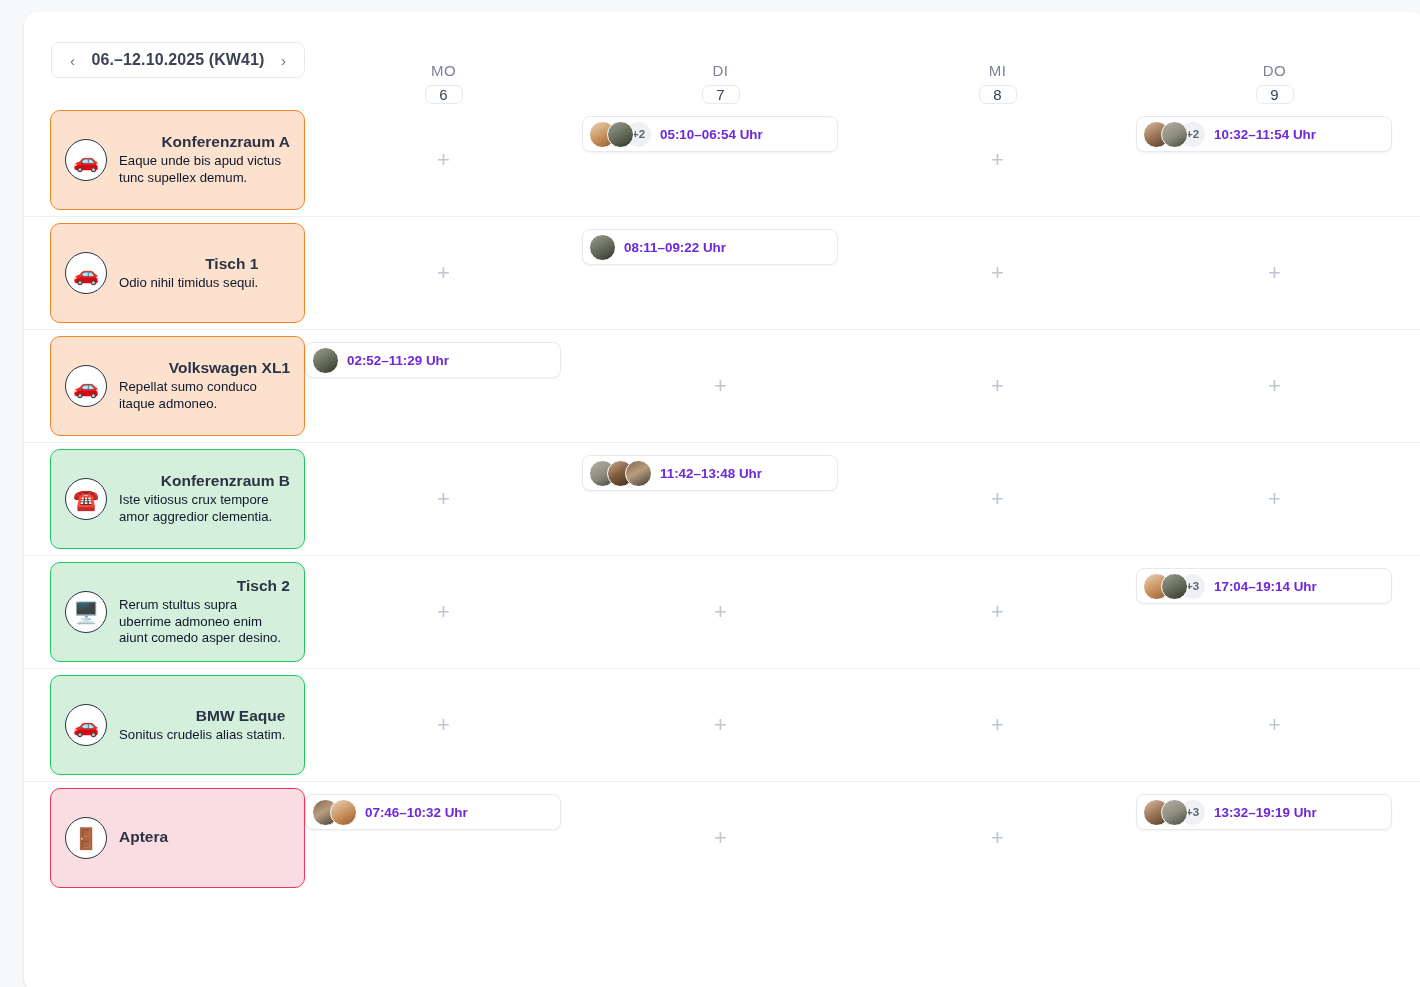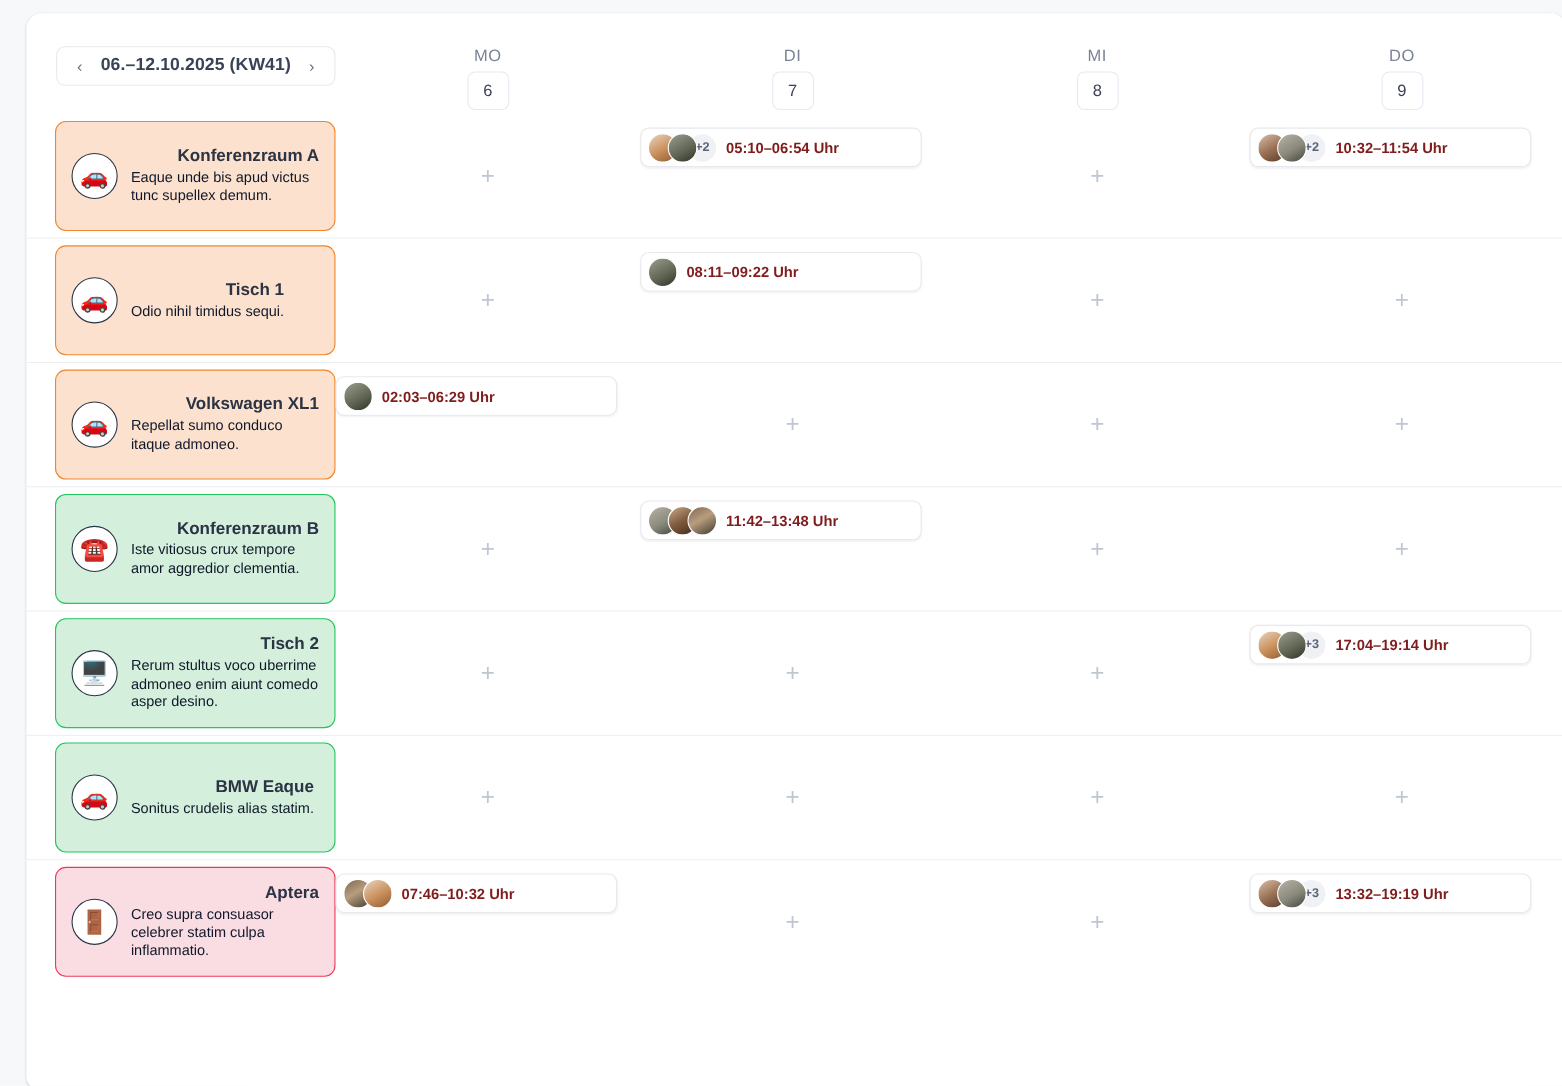--- a/index.html
+++ b/index.html
@@ -30,21 +30,21 @@
     padding: 0 14px;
   }
   .weeknav .arrow {
     color: #667085; font-size: 15px; line-height: 1;
     background: none; border: 0; cursor: pointer; padding: 2px 4px;
   }
   .weeknav .wlabel { font-size: 16px; color: #3A4256; font-weight: 600; letter-spacing: .1px; }
 
   .dayheads { position: absolute; left: 281px; top: 0; right: 0; height: 92px; display: flex; }
   .dayhead { flex: 0 0 277px; display: flex; flex-direction: column; align-items: center; padding-top: 30px; }
-  .dayhead .dow { font-size: 15px; color: #7A8396; letter-spacing: .5px; margin-bottom: 6px; }
+  .dayhead .dow { font-size: 15px; color: #7A8396; letter-spacing: .5px; margin-bottom: 6px; margin-top: 20px; }
   .dayhead .dnum {
     min-width: 38px; height: 35px; padding: 0 10px;
     border: 1px solid #E4E9F2; border-radius: 7px;
     display: flex; align-items: center; justify-content: center;
     font-size: 15px; color: #3A4256; background: #fff;
   }
 
   
   .rows { position: relative; }
   .row { position: relative; display: flex; border-top: 1px solid #EDEFF3; }
@@ -80,21 +80,21 @@
 
   .chip {
     position: absolute; left: 0; top: 12px;
     width: 256px; height: 36px;
     background: #fff; border: 1px solid #E7E9EE; border-radius: 8px;
     box-shadow: 0 1px 2px rgba(16,24,40,.05);
     display: flex; align-items: center; gap: 8px;
     padding: 0 10px 0 6px;
     cursor: pointer;
   }
-  .chiptime { font-size: 13.4px; font-weight: 700; color: #7f1d1d; white-space: nowrap; }
+  .chiptime { font-size: 13.4px; font-weight: 700; color: #6d28d9; white-space: nowrap; }
   .stack { display: flex; align-items: center; flex: 0 0 auto; }
   .av {
     width: 27px; height: 27px; border-radius: 50%;
     border: 1.5px solid #fff; margin-left: -9px;
     background-size: cover; background-position: center;
     overflow: hidden; position: relative;
   }
   .av:first-child { margin-left: 0; }
   .badge {
     width: 27px; height: 27px; border-radius: 50%;
@@ -221,21 +221,21 @@
                 <div class="resdesc">Repellat sumo conduco itaque admoneo.</div>
               </div>
             </div>
           </div>
           <div class="daycells">
             <div class="daycell">
               <div class="chip">
                 <span class="stack">
                   <span class="av a2"></span>
                 </span>
-                <span class="chiptime">02:03–06:29 Uhr</span>
+                <span class="chiptime">02:52–11:29 Uhr</span>
               </div>
             </div>
             <div class="daycell">
               <span class="plus">+</span>
             </div>
             <div class="daycell">
               <span class="plus">+</span>
             </div>
             <div class="daycell">
               <span class="plus">+</span>
@@ -273,21 +273,21 @@
               <span class="plus">+</span>
             </div>
           </div>
         </div>
         <div class="row">
           <div class="rescell">
             <div class="rescard green">
               <div class="avatarcircle">🖥️</div>
               <div class="restext">
                 <div class="restitle">Tisch 2</div>
-                <div class="resdesc">Rerum stultus voco uberrime admoneo enim aiunt comedo asper desino.</div>
+                <div class="resdesc">Rerum stultus supra uberrime admoneo enim aiunt comedo asper desino.</div>
               </div>
             </div>
           </div>
           <div class="daycells">
             <div class="daycell">
               <span class="plus">+</span>
             </div>
             <div class="daycell">
               <span class="plus">+</span>
             </div>
@@ -330,21 +330,20 @@
               <span class="plus">+</span>
             </div>
           </div>
         </div>
         <div class="row">
           <div class="rescell">
             <div class="rescard pink">
               <div class="avatarcircle">🚪</div>
               <div class="restext">
                 <div class="restitle">Aptera</div>
-                <div class="resdesc">Creo supra consuasor celebrer statim culpa inflammatio.</div>
               </div>
             </div>
           </div>
           <div class="daycells">
             <div class="daycell">
               <div class="chip">
                 <span class="stack">
                   <span class="av a0"></span>
                   <span class="av a1"></span>
                 </span>

